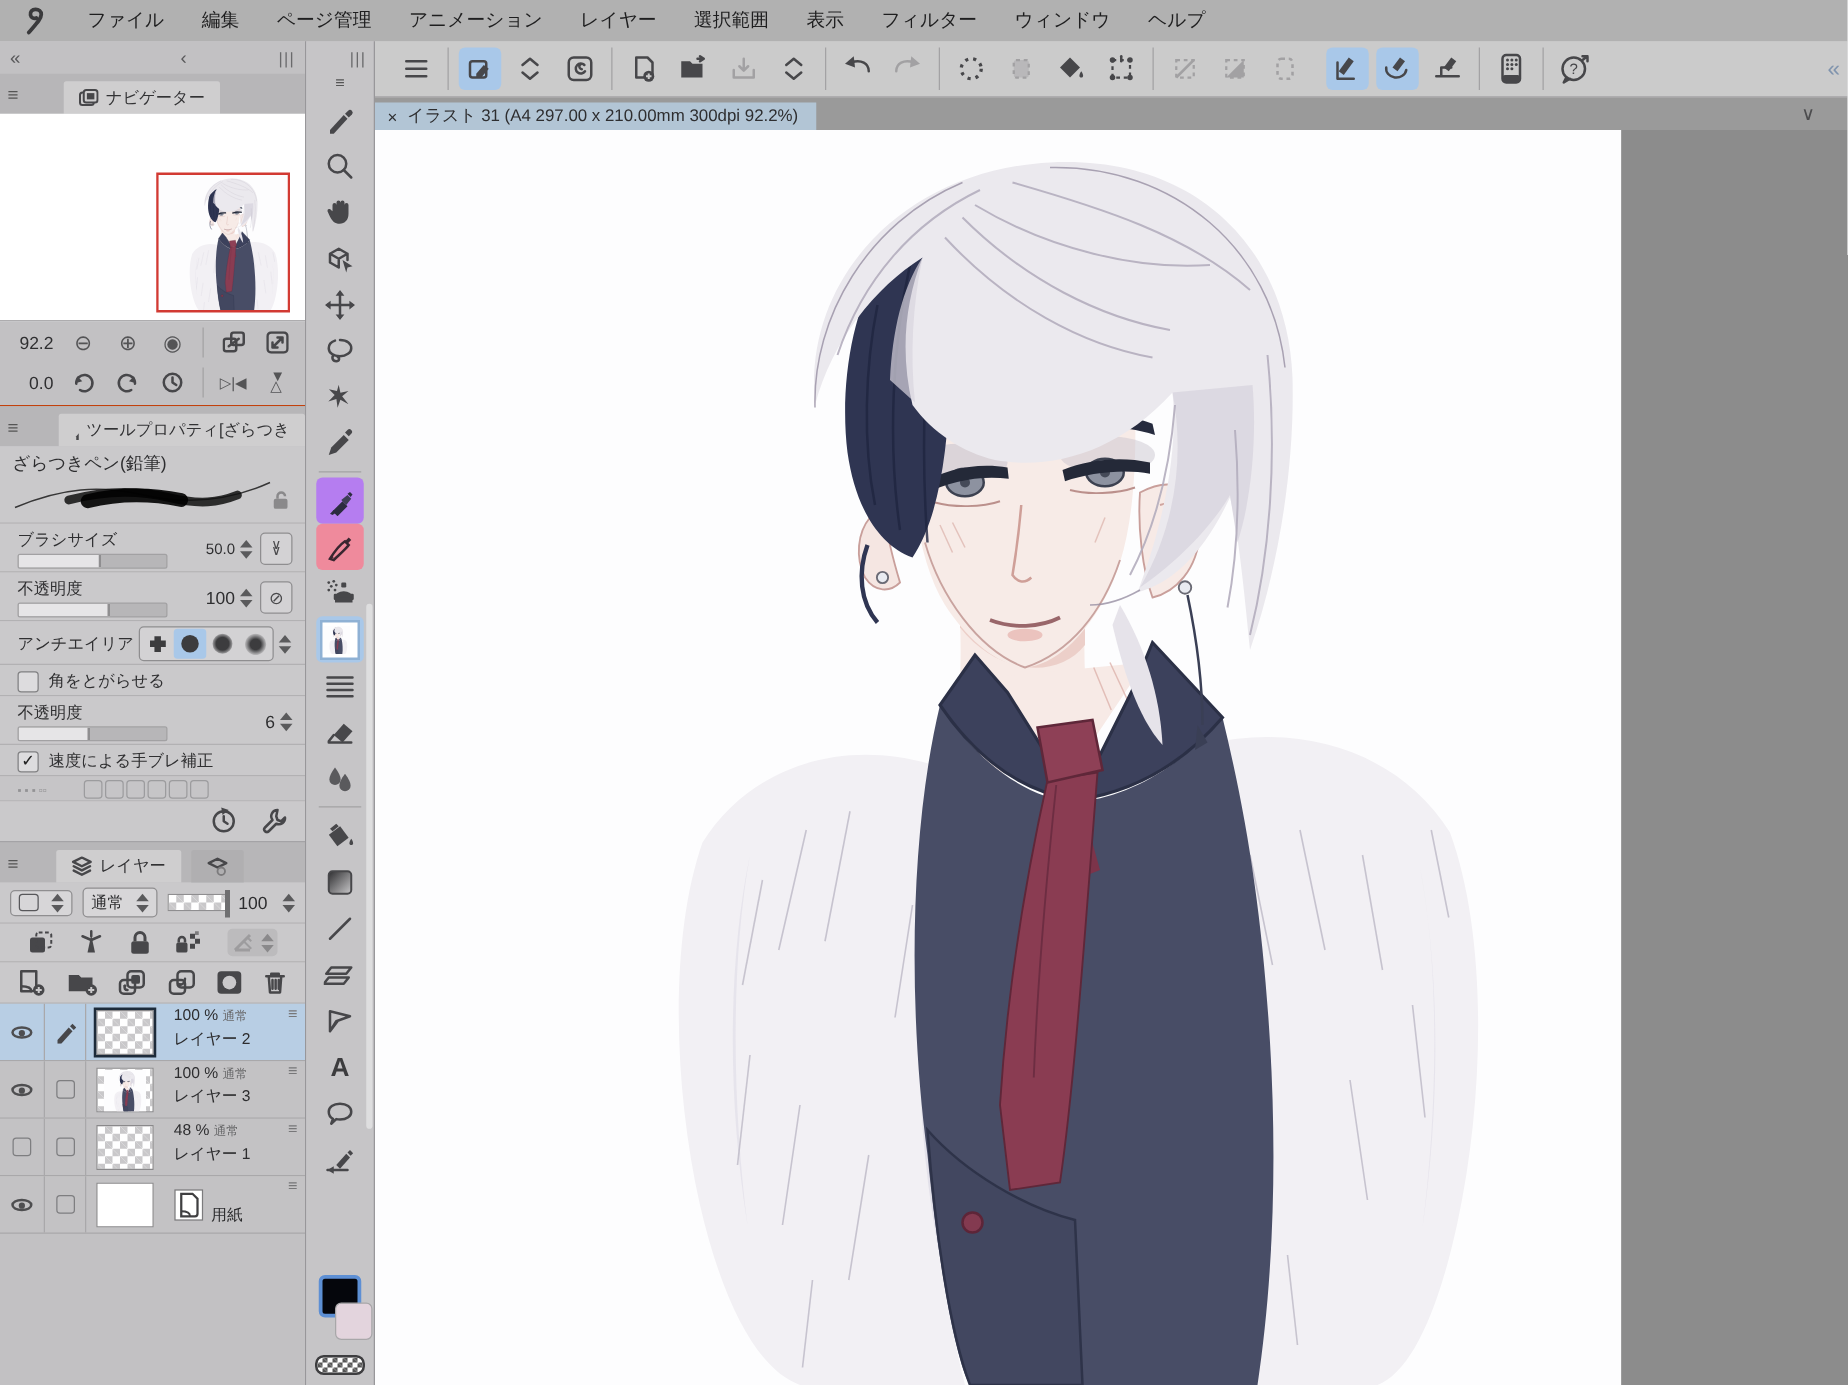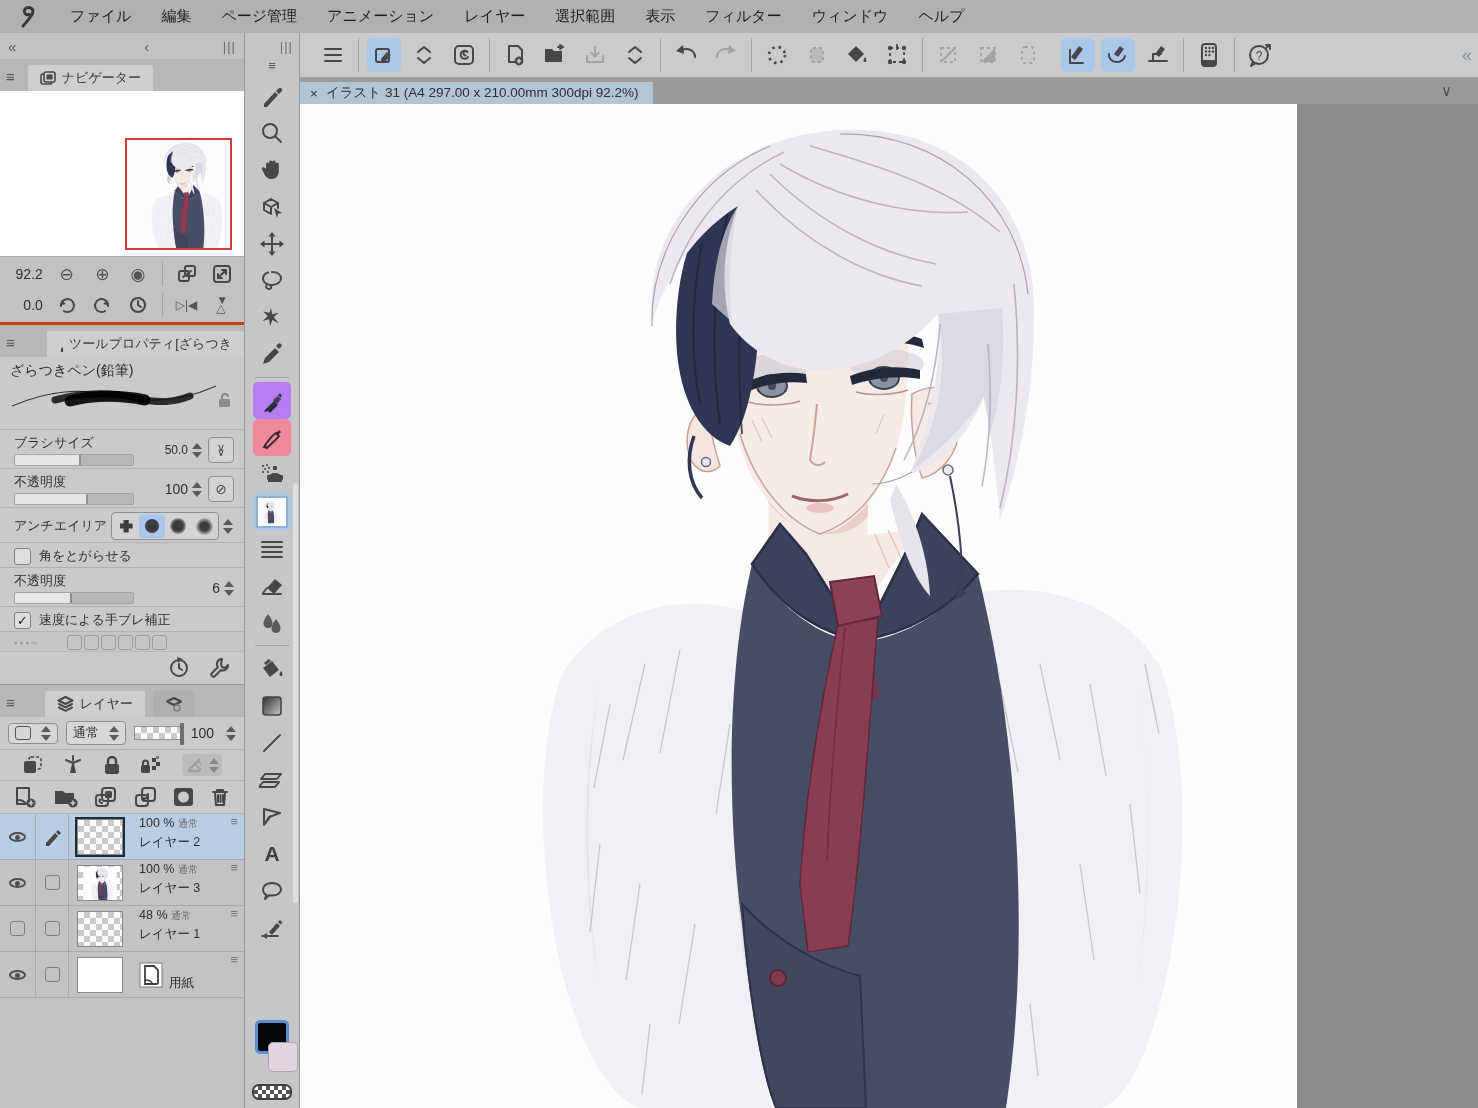--- a/index.html
+++ b/index.html
@@ -429,21 +429,21 @@
 <div id="sidebar" class="abs">
 
   <div id="collapse-strip">
     <span>«</span>
     <span style="margin-left:120px">‹</span>
     <span style="margin-left:auto" class="grip">|||</span>
   </div>
 
   <div class="phead">
     <span class="pmenu">≡</span>
-    <div class="ptab" style="margin-left:5px">
+    <div class="ptab" style="margin-left:28px">
       <svg width="16" height="14">
           <rect x="1" y="3" width="11" height="10" rx="2" fill="none" stroke="#47474a" stroke-width="1.6"></rect>
           <rect x="4" y="1" width="11" height="10" rx="2" fill="#cfcecf" stroke="#47474a" stroke-width="1.6"></rect>
           <rect x="6.5" y="3.5" width="6" height="5" fill="#47474a"></rect>
         </svg>
       <span>ナビゲーター</span>
     </div>
   </div>
   <div id="nav-thumb">
     <div id="nav-view">
@@ -465,21 +465,21 @@
           <path class="ic-stroke" d="M5 12 l8-6" stroke-width="1.8"></path>
         </svg>
       </span>
     <span class="cbtn">
         <svg width="18" height="18">
           <rect x="1" y="1" width="16" height="16" rx="3" class="ic-stroke" stroke-width="1.8"></rect>
           <path class="ic-stroke" d="M5 13 L13 5 M13 5 h-4 M13 5 v4 M5 13 h4 M5 13 v-4" stroke-width="1.6"></path>
         </svg>
       </span>
   </div>
-  <div class="navrow" style="border-bottom:3px solid #c2410c;padding-bottom:4px">
+  <div class="navrow" style="border-bottom:1px solid #c2410c;padding-bottom:4px">
     <span class="navnum">0.0</span>
     <span class="cbtn">
         <svg width="20" height="18">
           <path class="ic-stroke" d="M4 10 a6.5 6.5 0 1 1 3 5"></path>
           <path class="ic-fill" d="M5 4 l-2 7 7-2 Z" transform="scale(.8) translate(1,1)"></path>
         </svg>
       </span>
     <span class="cbtn">
         <svg width="20" height="18">
           <path class="ic-stroke" d="M16 10 a6.5 6.5 0 1 0 -3 5"></path>
@@ -502,21 +502,21 @@
   <div class="phead">
     <span class="pmenu">≡</span>
     <div class="ptab" style="margin-left:24px;white-space:nowrap;overflow:hidden">
       <svg width="17" height="15">
           <path class="ic-fill" d="M2 12 l8-9 3 3 -8 9 -3 0 Z"></path>
           <circle class="ic-stroke" cx="12.5" cy="11.5" r="2.6" stroke-width="1.5"></circle>
         </svg>
       <span>ツールプロパティ[ざらつき</span>
     </div>
   </div>
-  <div style="background:var(--content);padding:5px 10px 15px 10px;border-bottom:1px solid #b2b1b3">
+  <div style="background:var(--content);padding:5px 10px 4px 10px;border-bottom:1px solid #b2b1b3">
     <div style="font-size:14px;color:#2d2d2f">ざらつきペン(鉛筆)</div>
     <div style="position:relative;height:34px">
       <svg width="210" height="34">
         <path d="M2 26 C40 10 70 8 105 16 C140 24 175 20 206 6" fill="none" stroke="#111" stroke-width="1.2" opacity=".8"></path>
         <path d="M45 20 C75 12 100 12 125 18 C150 24 165 22 180 16" fill="none" stroke="#111" stroke-width="7" opacity=".85" stroke-linecap="round"></path>
         <path d="M60 21 C85 15 110 15 135 20" fill="none" stroke="#000" stroke-width="11" opacity=".9" stroke-linecap="round"></path>
       </svg>
       <svg width="14" height="16" style="position:absolute;right:2px;top:12px">
           <rect x="1" y="7" width="11" height="8" rx="1.5" fill="#8a898b"></rect>
           <path d="M4 7 V5 a3 3 0 0 1 6 0" fill="none" stroke="#8a898b" stroke-width="2"></path>

